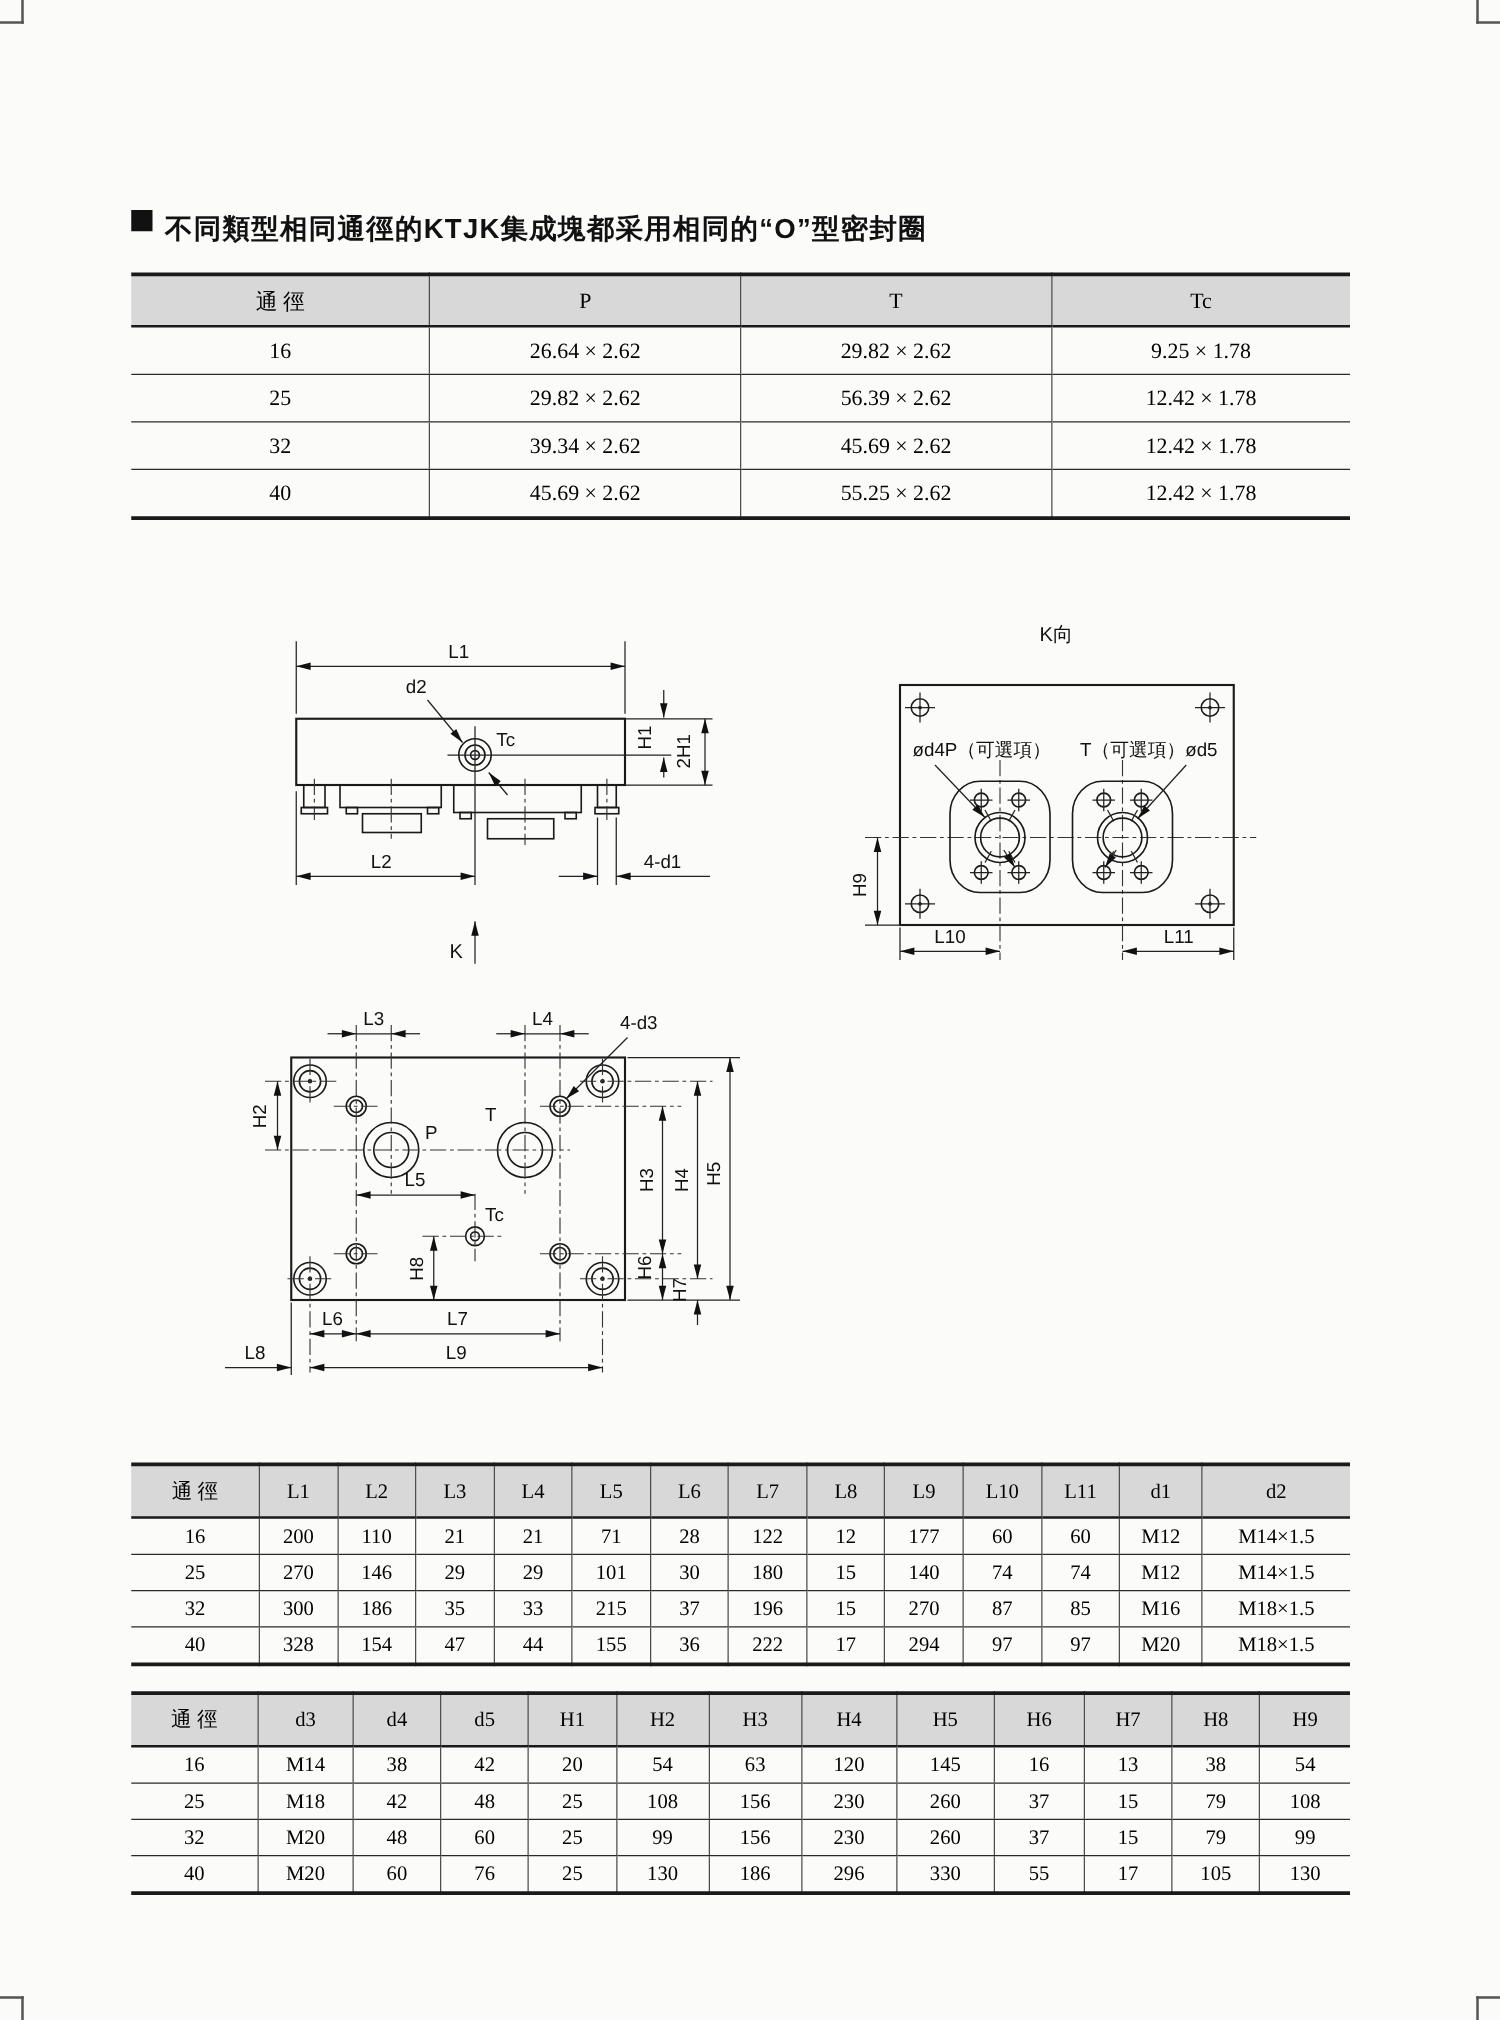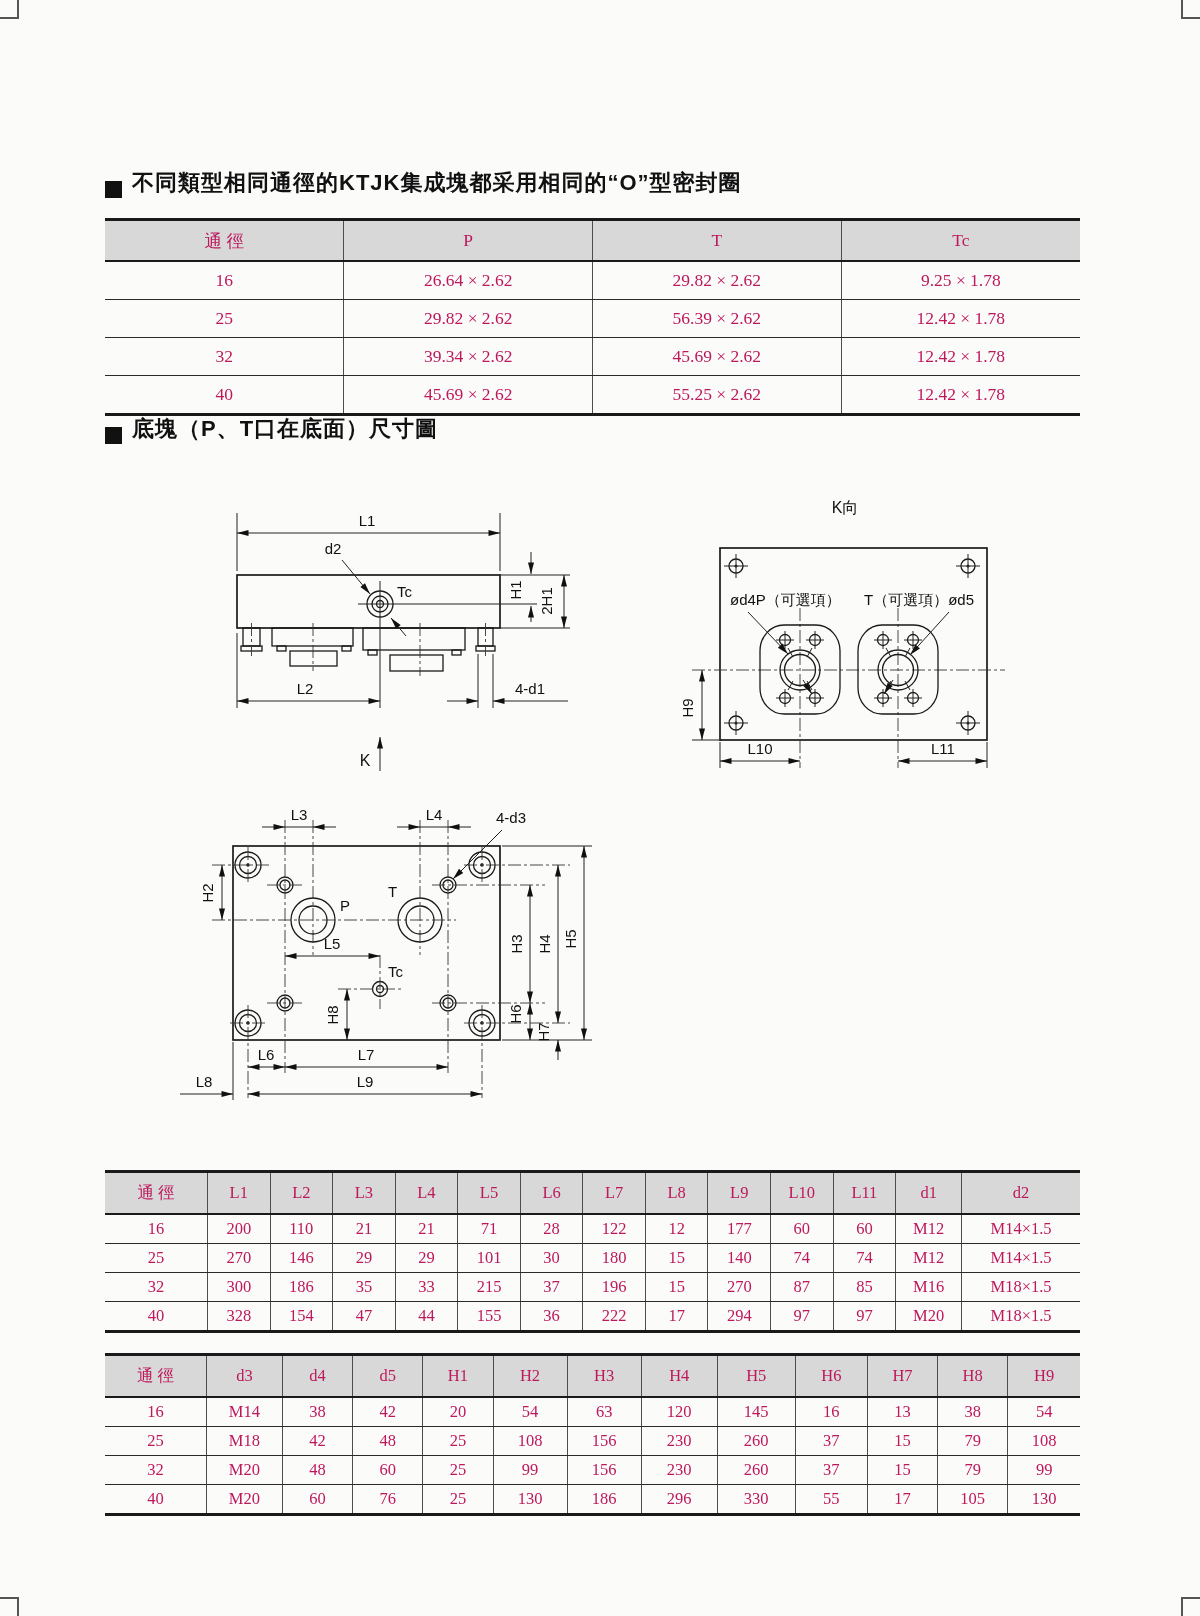--- a/index.html
+++ b/index.html
@@ -5,28 +5,28 @@
   html,body{margin:0;padding:0;background:#e8e8e8;}
   .page{position:relative;width:1200px;height:1616px;background:#fbfbfa;margin:0 auto;overflow:hidden;
         font-family:"Liberation Sans",sans-serif;color:#141414;}
   
   .mark{position:absolute;width:17px;height:17px;}
   .mark.tl{left:0;top:0;border-right:2px solid #555;border-bottom:2px solid #555;}
   .mark.tr{right:0;top:0;border-left:2px solid #555;border-bottom:2px solid #555;}
   .mark.bl{left:0;bottom:0;border-right:2px solid #555;border-top:2px solid #555;}
   .mark.br{right:0;bottom:0;border-left:2px solid #555;border-top:2px solid #555;}
   
-  .sec{position:absolute;left:105px;display:flex;align-items:flex-end;gap:10px;
+  .sec{position:absolute;left:105px;display:flex;align-items:flex-start;gap:10px;
        font-size:22px;font-weight:bold;color:#111;letter-spacing:1px;}
   .sec .sq{width:17px;height:17px;background:#111;flex:0 0 auto;}
   .sec1{top:168px;}
   .sec2{top:414px;}
   
   .dtable{position:absolute;left:105px;width:975px;border-collapse:collapse;table-layout:fixed;
-          font-family:"Liberation Serif",serif;color:#be185d;text-align:center;
+          font-family:"Liberation Serif",serif;color:#000000;text-align:center;
           border-top:3px solid #1a1a1a;border-bottom:3px solid #1a1a1a;}
   .dtable th{background:#d8d8d8;font-weight:normal;border-bottom:2.5px solid #1a1a1a;}
   .dtable td{border-bottom:1.8px solid #2a2a2a;}
   .dtable th + th, .dtable td + td{border-left:1px solid #4d4d4d;}
   .t1{top:218px;font-size:17.5px;}
   .t1 th{height:37px;} .t1 td{height:35px;}
   .t2{top:1170px;font-size:16.5px;}
   .t2 th{height:38px;} .t2 td{height:26px;}
   .t3{top:1353px;font-size:16.5px;}
   .t3 th{height:38px;} .t3 td{height:26px;}
@@ -90,24 +90,20 @@
         </tr>
         <tr>
           <td>40</td>
           <td>45.69 × 2.62</td>
           <td>55.25 × 2.62</td>
           <td>12.42 × 1.78</td>
         </tr>
       </tbody>
     </table>
 
-  <div class="sec sec2">
-    <span class="sq"></span>
-    <span>底塊（P、T口在底面）尺寸圖</span>
-  </div>
 
   <svg class="drawing" width="1000" height="645" viewBox="0 0 1000 645">
     <defs>
       <marker id="arr" markerUnits="userSpaceOnUse" markerWidth="13" markerHeight="8" refX="12" refY="4" orient="auto-start-reverse">
         <path d="M0.5,1 L12,4 L0.5,7 Z" fill="#111"></path>
       </marker>
     </defs>
 
     <g>
 

